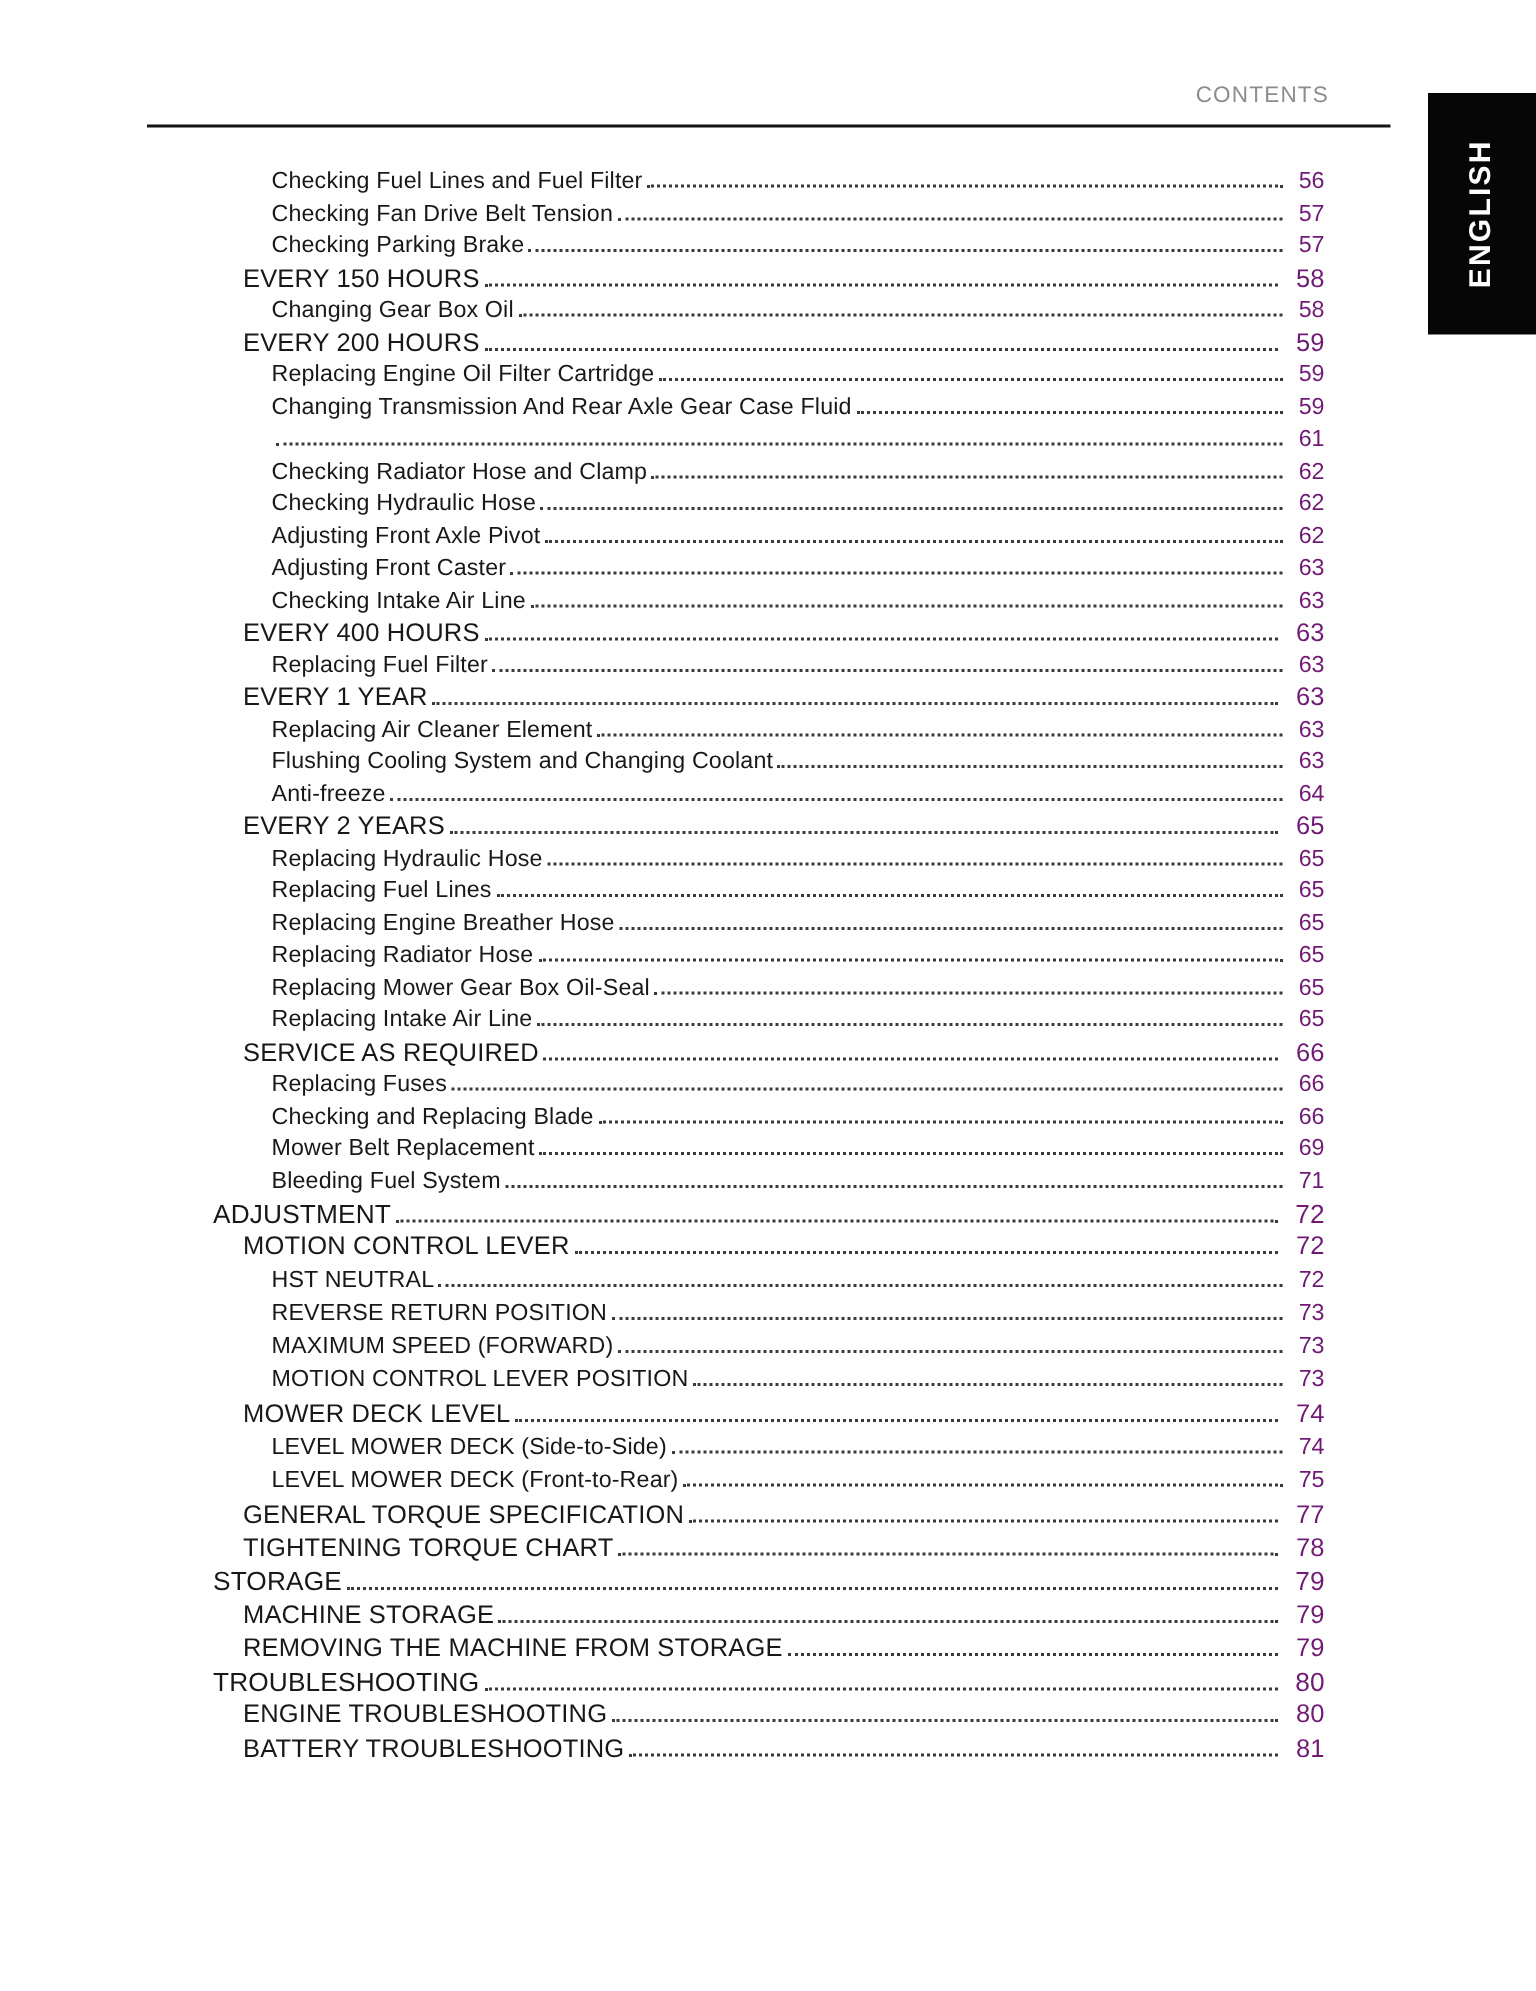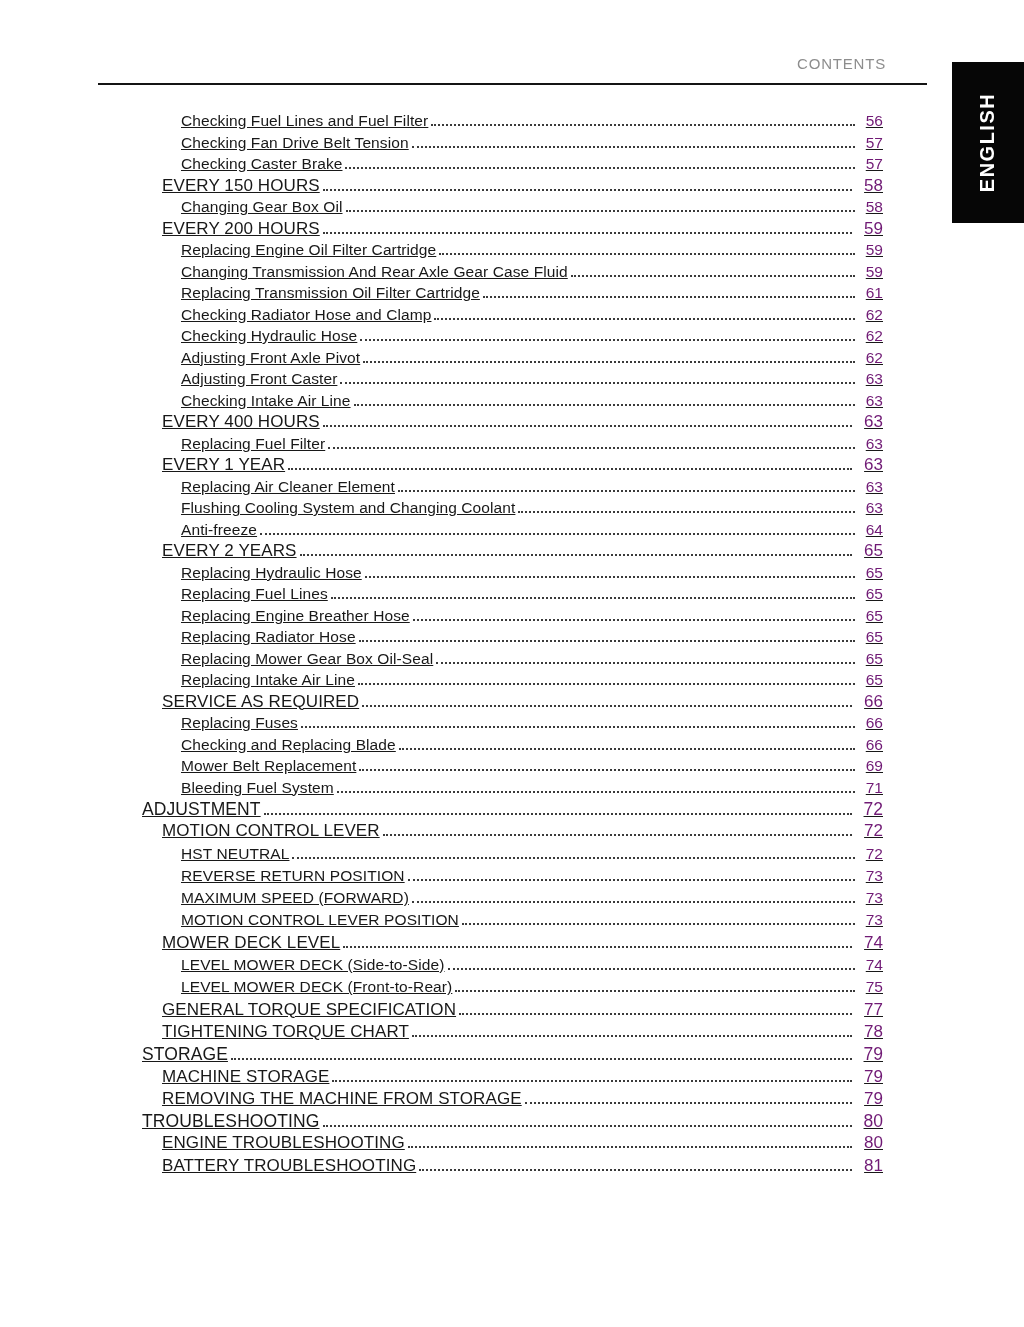--- a/index.html
+++ b/index.html
@@ -44,21 +44,20 @@
     font-size: 20px;
     font-weight: bold;
     letter-spacing: 1.5px;
     white-space: nowrap;
   }
 
   .toc {
     position: absolute;
     left: 142px; top: 110px;
     width: 741px;
-    text-decoration: underline;
   }
   .toc-block { margin: 0; }
   .toc-block + .toc-block { }
 
   .toc-row {
     display: flex;
     align-items: baseline;
     height: 21.5px;
     line-height: 21.5px;
     white-space: nowrap;
@@ -111,21 +110,21 @@
           <span class="toc-title">Checking Fuel Lines and Fuel Filter</span>
           <span class="toc-dots"></span>
           <span class="toc-page">56</span>
         </div>
         <div class="toc-row level-3">
           <span class="toc-title">Checking Fan Drive Belt Tension</span>
           <span class="toc-dots"></span>
           <span class="toc-page">57</span>
         </div>
         <div class="toc-row level-3">
-          <span class="toc-title">Checking Caster Brake</span>
+          <span class="toc-title">Checking Parking Brake</span>
           <span class="toc-dots"></span>
           <span class="toc-page">57</span>
         </div>
         <div class="toc-row level-2">
           <span class="toc-title">EVERY 150 HOURS</span>
           <span class="toc-dots"></span>
           <span class="toc-page">58</span>
         </div>
         <div class="toc-row level-3">
           <span class="toc-title">Changing Gear Box Oil</span>
@@ -141,21 +140,20 @@
           <span class="toc-title">Replacing Engine Oil Filter Cartridge</span>
           <span class="toc-dots"></span>
           <span class="toc-page">59</span>
         </div>
         <div class="toc-row level-3">
           <span class="toc-title">Changing Transmission And Rear Axle Gear Case Fluid</span>
           <span class="toc-dots"></span>
           <span class="toc-page">59</span>
         </div>
         <div class="toc-row level-3">
-          <span class="toc-title">Replacing Transmission Oil Filter Cartridge</span>
           <span class="toc-dots"></span>
           <span class="toc-page">61</span>
         </div>
         <div class="toc-row level-3">
           <span class="toc-title">Checking Radiator Hose and Clamp</span>
           <span class="toc-dots"></span>
           <span class="toc-page">62</span>
         </div>
         <div class="toc-row level-3">
           <span class="toc-title">Checking Hydraulic Hose</span>

